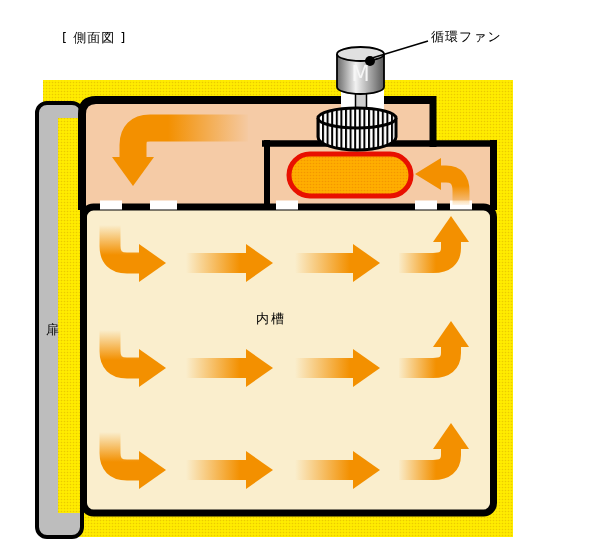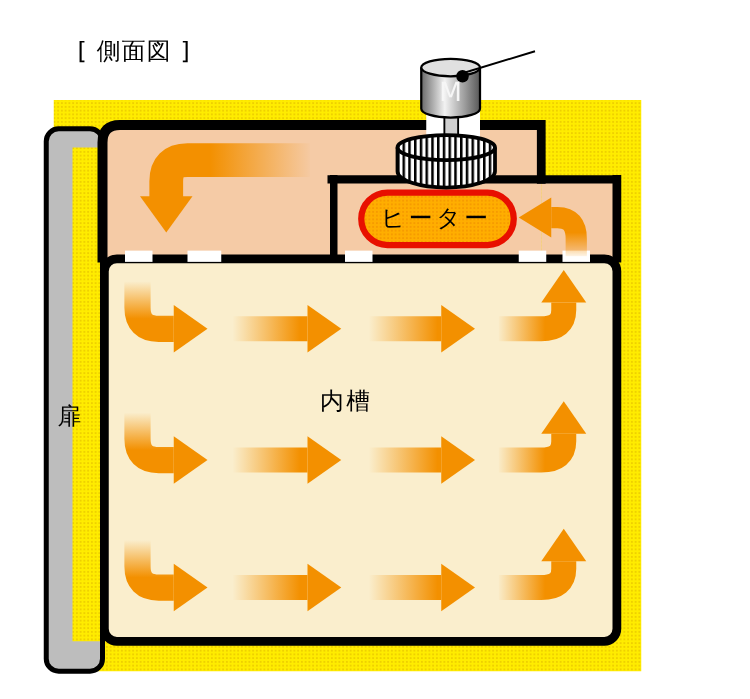--- a/index.html
+++ b/index.html
@@ -1,21 +1,21 @@
 <!DOCTYPE html>
 <html><head>
 <meta charset="utf-8">
 <style>
   html,body{margin:0;padding:0;background:#fff;}
   #stage{
     position:relative;width:600px;height:559px;background:#fff;overflow:hidden;
     font-family:"DejaVu Sans","Liberation Sans",sans-serif;
   }
   #stage svg{position:absolute;left:0;top:0;}
-  .lbl{position:absolute;color:#000;font-size:19px;line-height:1.2;white-space:nowrap;}
+  .lbl{position:absolute;color:#000;font-size:13px;line-height:1.2;white-space:nowrap;}
   .lbl-title{left:62px;top:30px;letter-spacing:1px;}
   .lbl-fan{left:431px;top:29px;letter-spacing:1px;}
   .lbl-door{left:46px;top:322px;}
   .lbl-chamber{left:256px;top:311px;letter-spacing:2px;font-family:Liberation Serif, serif;}
   .lbl-heater{left:287px;top:152px;width:124px;height:46px;display:flex;
               align-items:center;justify-content:center;letter-spacing:3px;}
   .lbl-motor{left:337px;top:62px;width:47px;text-align:center;color:#F6F6F6;
              font-size:21px;}
 </style>
 </head>
@@ -179,18 +179,18 @@
     <g>
       <path d="M337,54 V87 A23.5,7 0 0 0 384,87 V54" fill="url(#motorGrad)" stroke="#000" stroke-width="1.8"></path>
       <ellipse cx="360.5" cy="54" rx="23.5" ry="7" fill="#E0E0E0" stroke="#000" stroke-width="1.8"></ellipse>
     </g>
     <line x1="372" y1="58" x2="428" y2="41" stroke="#000" stroke-width="1.5"></line>
     <circle cx="370" cy="61" r="5" fill="#000"></circle>
   </g>
 </svg>
 
 <div class="lbl lbl-title">[ 側面図 ]</div>
+<div class="lbl lbl-fan">循環ファン</div>
 <div class="lbl lbl-motor">M</div>
-<div class="lbl lbl-heater">ヒーター</div>
 <div class="lbl lbl-chamber">内槽</div>
 <div class="lbl lbl-door">扉</div>
 
 </div>
 
 </body></html>

